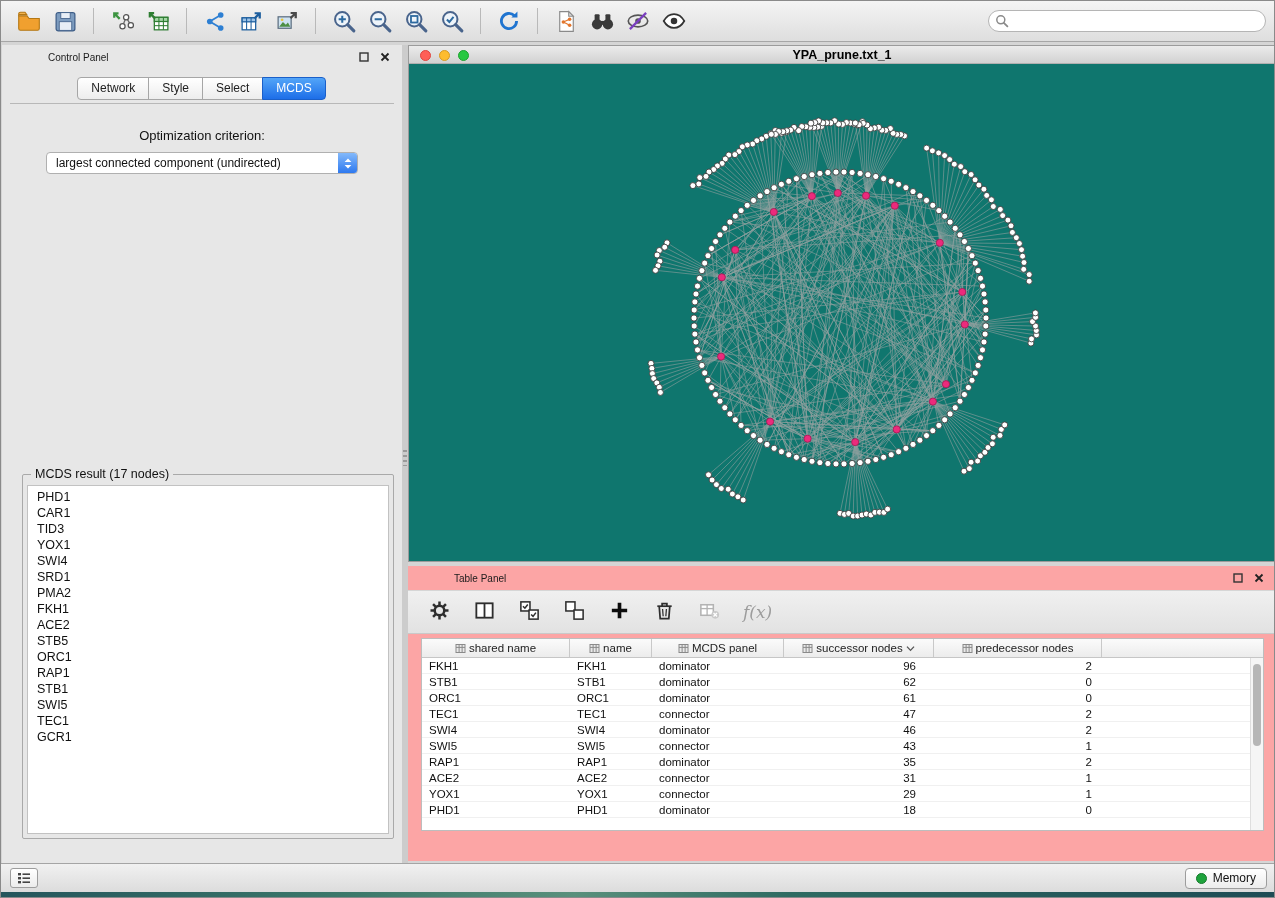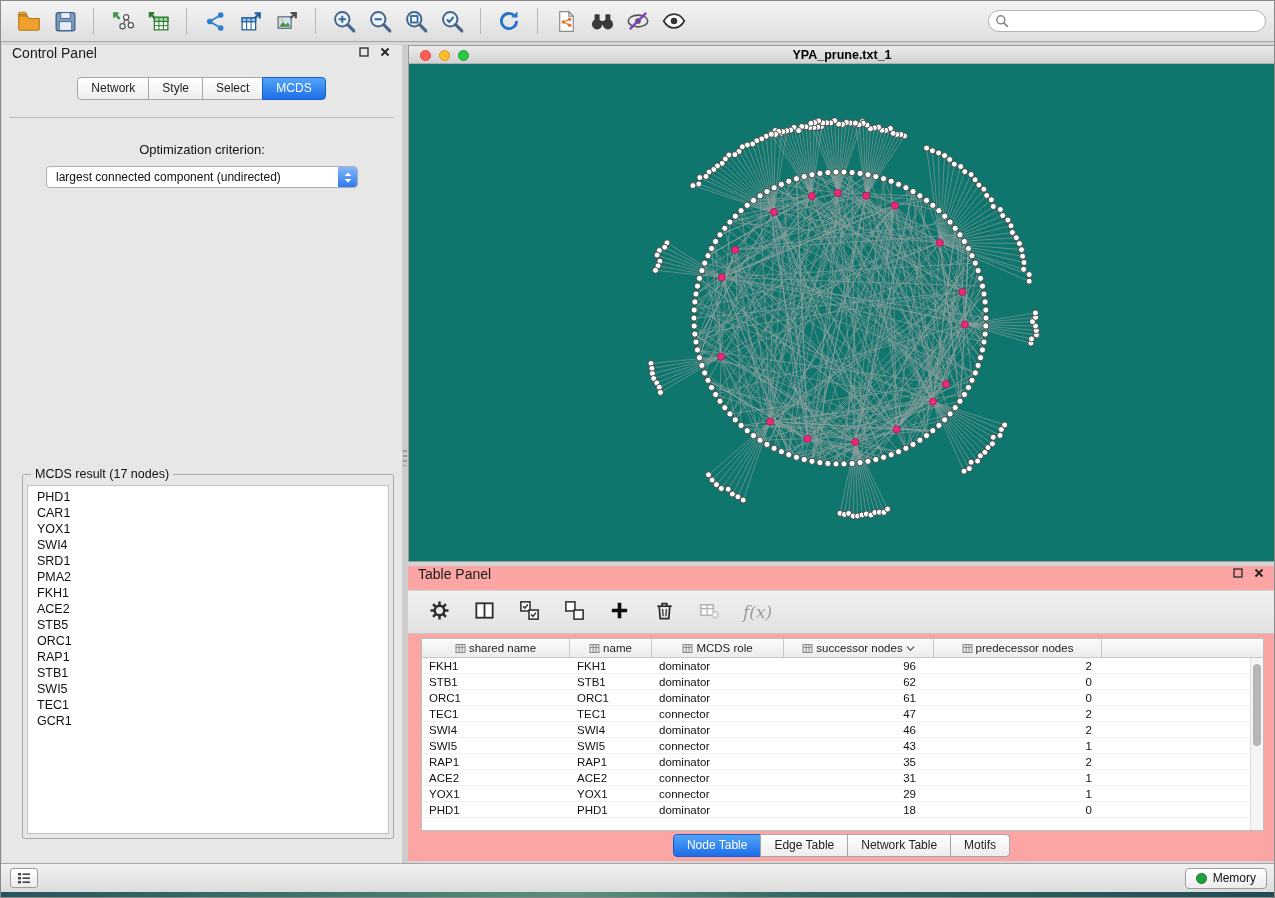--- a/index.html
+++ b/index.html
@@ -13,24 +13,24 @@
     display:flex; align-items:center; padding:0 10px; }
   .tbtn { width:36px; height:32px; display:flex; align-items:center; justify-content:center; border-radius:4px; }
   .tsep { width:1px; height:26px; background:#b9b9b9; margin:0 10px; }
   .search-wrap { margin-left:auto; position:relative; width:278px; height:22px; }
   .search-wrap input { width:100%; height:100%; border:1px solid #b5b5b5; border-radius:11px;
     background:#fff; padding:0 10px 0 24px; font-size:12px; outline:none; font-family:inherit; }
   .search-glass { position:absolute; left:7px; top:4px; }
 
   
   .control-panel { position:absolute; left:1px; top:44px; width:400px; height:818px; background:#e7e7e7; }
-  .panel-head { height:24px; display:flex; padding:0 10px; font-size:14px; color:#1b1b1b; }
+  .panel-head { height:24px; display:flex; align-items:center; padding:0 10px; font-size:10px; color:#1b1b1b;margin-left:36px; }
   .panel-head .spacer { flex:1; }
   .winbtn { width:14px; height:14px; display:flex; align-items:center; justify-content:center; margin-left:7px; }
-  .cp-tabrow { display:flex; justify-content:center; align-items:flex-end; margin:8px 8px 0 8px; border-bottom:1px solid #b8b8b8; padding-bottom:18px; }
+  .cp-tabrow { display:flex; justify-content:center; align-items:flex-end; margin:8px 8px 0 8px; border-bottom:1px solid #b8b8b8; padding-bottom:4px; }
   .tab { font-size:12px; color:#222; padding:3px 13px 4px; background:linear-gradient(#ffffff,#ededed);
     border:1px solid #a6a6a6; margin-left:-1px; margin-bottom:-1px; }
   .tab:first-child { border-radius:4px 0 0 4px; }
   .tab:last-child { border-radius:0 4px 4px 0; }
   .tab.active { background:linear-gradient(#53a5f8,#1d6ee8); color:#fff; border-color:#1a5fc9; }
   .opt-label { text-align:center; font-size:13px; color:#111; margin-top:24px; }
   .combo { position:relative; width:312px; height:22px; margin:9px auto 0; background:#fff;
     border:1px solid #b0b0b0; border-radius:4px; font-size:12px; line-height:20px; padding-left:9px; color:#111; }
   .combo-step { position:absolute; right:0; top:0; width:19px; height:20px;
     background:linear-gradient(#83b9fb,#2e79ef); border-radius:0 3px 3px 0; display:flex; align-items:center; justify-content:center; }
@@ -270,20 +270,21 @@
           <path d="M2.6 5L6 1.6 9.4 5z" fill="#fff"></path>
           <path d="M2.6 8L6 11.4 9.4 8z" fill="#fff"></path>
         </svg>
       </span>
     </div>
     <fieldset class="mcds-fieldset">
       <legend>MCDS result (17 nodes)</legend>
       <div class="mcds-list">
           <div>PHD1</div>
           <div>CAR1</div>
+          <div>TID3</div>
           <div>YOX1</div>
           <div>SWI4</div>
           <div>SRD1</div>
           <div>PMA2</div>
           <div>FKH1</div>
           <div>ACE2</div>
           <div>STB5</div>
           <div>ORC1</div>
           <div>RAP1</div>
           <div>STB1</div>
@@ -1195,21 +1196,21 @@
               </svg>
               <span>name</span>
             </div>
             <div class="th c2">
               <svg width="11" height="11" viewBox="0 0 11 11">
                 <rect x="1" y="1.5" width="9" height="8" fill="#e9e9e9" stroke="#8a8a8a"></rect>
                 <line x1="1" y1="4.4" x2="10" y2="4.4" stroke="#8a8a8a"></line>
                 <line x1="4.1" y1="1.5" x2="4.1" y2="9.5" stroke="#8a8a8a"></line>
                 <line x1="7.1" y1="1.5" x2="7.1" y2="9.5" stroke="#8a8a8a"></line>
               </svg>
-              <span>MCDS role</span>
+              <span>MCDS panel</span>
             </div>
             <div class="th c3">
               <svg width="11" height="11" viewBox="0 0 11 11">
                 <rect x="1" y="1.5" width="9" height="8" fill="#e9e9e9" stroke="#8a8a8a"></rect>
                 <line x1="1" y1="4.4" x2="10" y2="4.4" stroke="#8a8a8a"></line>
                 <line x1="4.1" y1="1.5" x2="4.1" y2="9.5" stroke="#8a8a8a"></line>
                 <line x1="7.1" y1="1.5" x2="7.1" y2="9.5" stroke="#8a8a8a"></line>
               </svg>
               <span>successor nodes</span>
               <svg width="9" height="7" viewBox="0 0 9 7">
@@ -1296,26 +1297,20 @@
             <div class="tcell c1">PHD1</div>
             <div class="tcell c2">dominator</div>
             <div class="tcell c3">18</div>
             <div class="tcell c4">0</div>
           </div>
         </div>
       <div class="vscroll">
         <div class="vthumb"></div>
       </div>
     </div>
-    <div class="tp-tabs">
-        <div class="tab active">Node Table</div>
-        <div class="tab">Edge Table</div>
-        <div class="tab">Network Table</div>
-        <div class="tab">Motifs</div>
-      </div>
   </div>
 
   <div class="statusbar">
     <div class="sq-btn">
       <svg width="14" height="12" viewBox="0 0 14 12">
         <rect x="1" y="1" width="3" height="2.4" fill="#444"></rect>
           <line x1="5.5" y1="2.2" x2="13" y2="2.2" stroke="#444" stroke-width="1.6"></line>
         <rect x="1" y="5" width="3" height="2.4" fill="#444"></rect>
           <line x1="5.5" y1="6.2" x2="13" y2="6.2" stroke="#444" stroke-width="1.6"></line>
         <rect x="1" y="9" width="3" height="2.4" fill="#444"></rect>

